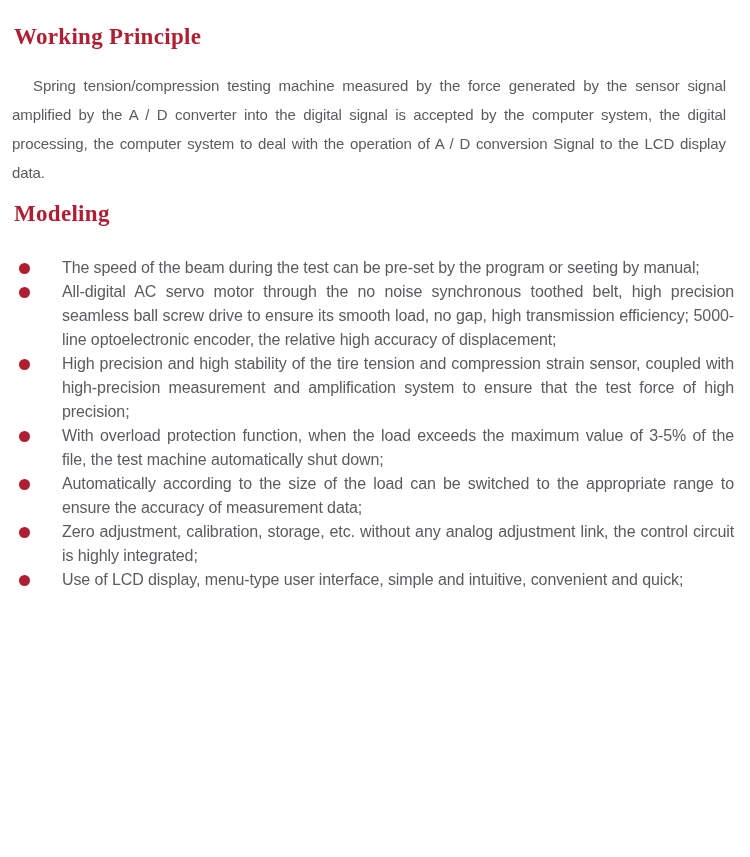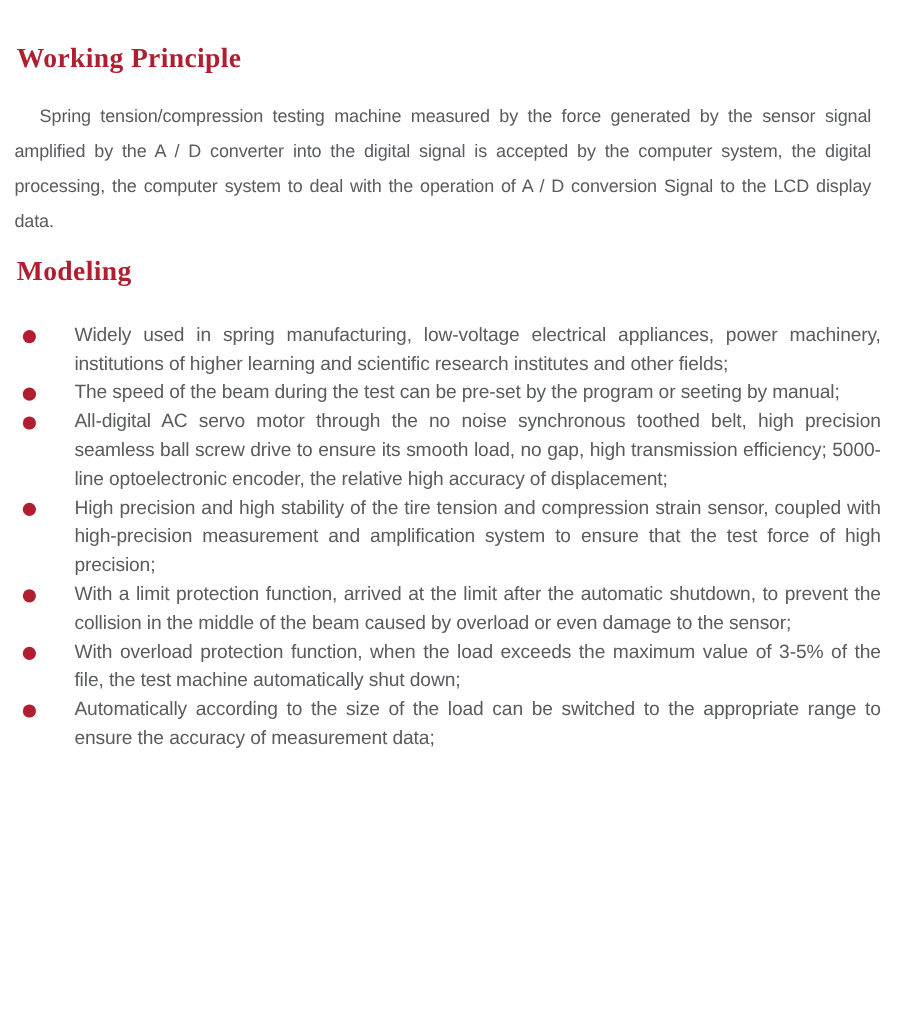--- a/index.html
+++ b/index.html
@@ -13,21 +13,21 @@
     width: 750px;
     height: 857px;
     background: var(--page-bg);
     font-family: "Liberation Sans", "DejaVu Sans", sans-serif;
     color: var(--body-text);
     overflow: hidden;
   }
   .page {
     width: 735px;
     height: 857px;
-    padding-top: 36px;
+    padding-top: 24px;
   }
   .section-title {
     font-family: "Liberation Serif", "DejaVu Serif", serif;
     font-weight: bold;
     font-size: 23px;
     line-height: 26px;
     color: var(--accent);
     margin: 0 0 0 14px;
     letter-spacing: 0.3px;
   }
@@ -76,41 +76,41 @@
 
   <h2 class="section-title">Working Principle</h2>
 
   <p class="intro-paragraph">Spring tension/compression testing machine measured by the force generated by the sensor signal amplified by the A / D converter into the digital signal is accepted by the computer system, the digital processing, the computer system to deal with the operation of A / D conversion Signal to the LCD display data.</p>
 
   <h2 class="section-title features-title">Modeling</h2>
 
   <ul class="features-list">
     <li class="feature-item">
       <span class="bullet-dot"></span>
-      <span class="feature-text">Widely used in spring manufacturing, low-voltage electrical appliances, power machinery, institutions of higher learning and scientific research institutes and other fields;</span>
-    </li>
-    <li class="feature-item">
-      <span class="bullet-dot"></span>
       <span class="feature-text">The speed of the beam during the test can be pre-set by the program or seeting by manual;</span>
     </li>
     <li class="feature-item">
       <span class="bullet-dot"></span>
       <span class="feature-text">All-digital AC servo motor through the no noise synchronous toothed belt, high precision seamless ball screw drive to ensure its smooth load, no gap, high transmission efficiency; 5000-line optoelectronic encoder, the relative high accuracy of displacement;</span>
     </li>
     <li class="feature-item">
       <span class="bullet-dot"></span>
       <span class="feature-text">High precision and high stability of the tire tension and compression strain sensor, coupled with high-precision measurement and amplification system to ensure that the test force of high precision;</span>
     </li>
     <li class="feature-item">
       <span class="bullet-dot"></span>
-      <span class="feature-text">With a limit protection function, arrived at the limit after the automatic shutdown, to prevent the collision in the middle of the beam caused by overload or even damage to the sensor;</span>
-    </li>
-    <li class="feature-item">
-      <span class="bullet-dot"></span>
       <span class="feature-text">With overload protection function, when the load exceeds the maximum value of 3-5% of the file, the test machine automatically shut down;</span>
     </li>
     <li class="feature-item">
       <span class="bullet-dot"></span>
       <span class="feature-text">Automatically according to the size of the load can be switched to the appropriate range to ensure the accuracy of measurement data;</span>
     </li>
+    <li class="feature-item">
+      <span class="bullet-dot"></span>
+      <span class="feature-text">Zero adjustment, calibration, storage, etc. without any analog adjustment link, the control circuit is highly integrated;</span>
+    </li>
+    <li class="feature-item">
+      <span class="bullet-dot"></span>
+      <span class="feature-text">Use of LCD display, menu-type user interface, simple and intuitive, convenient and quick;</span>
+    </li>
   </ul>
 
 </div>
 
 </body></html>

